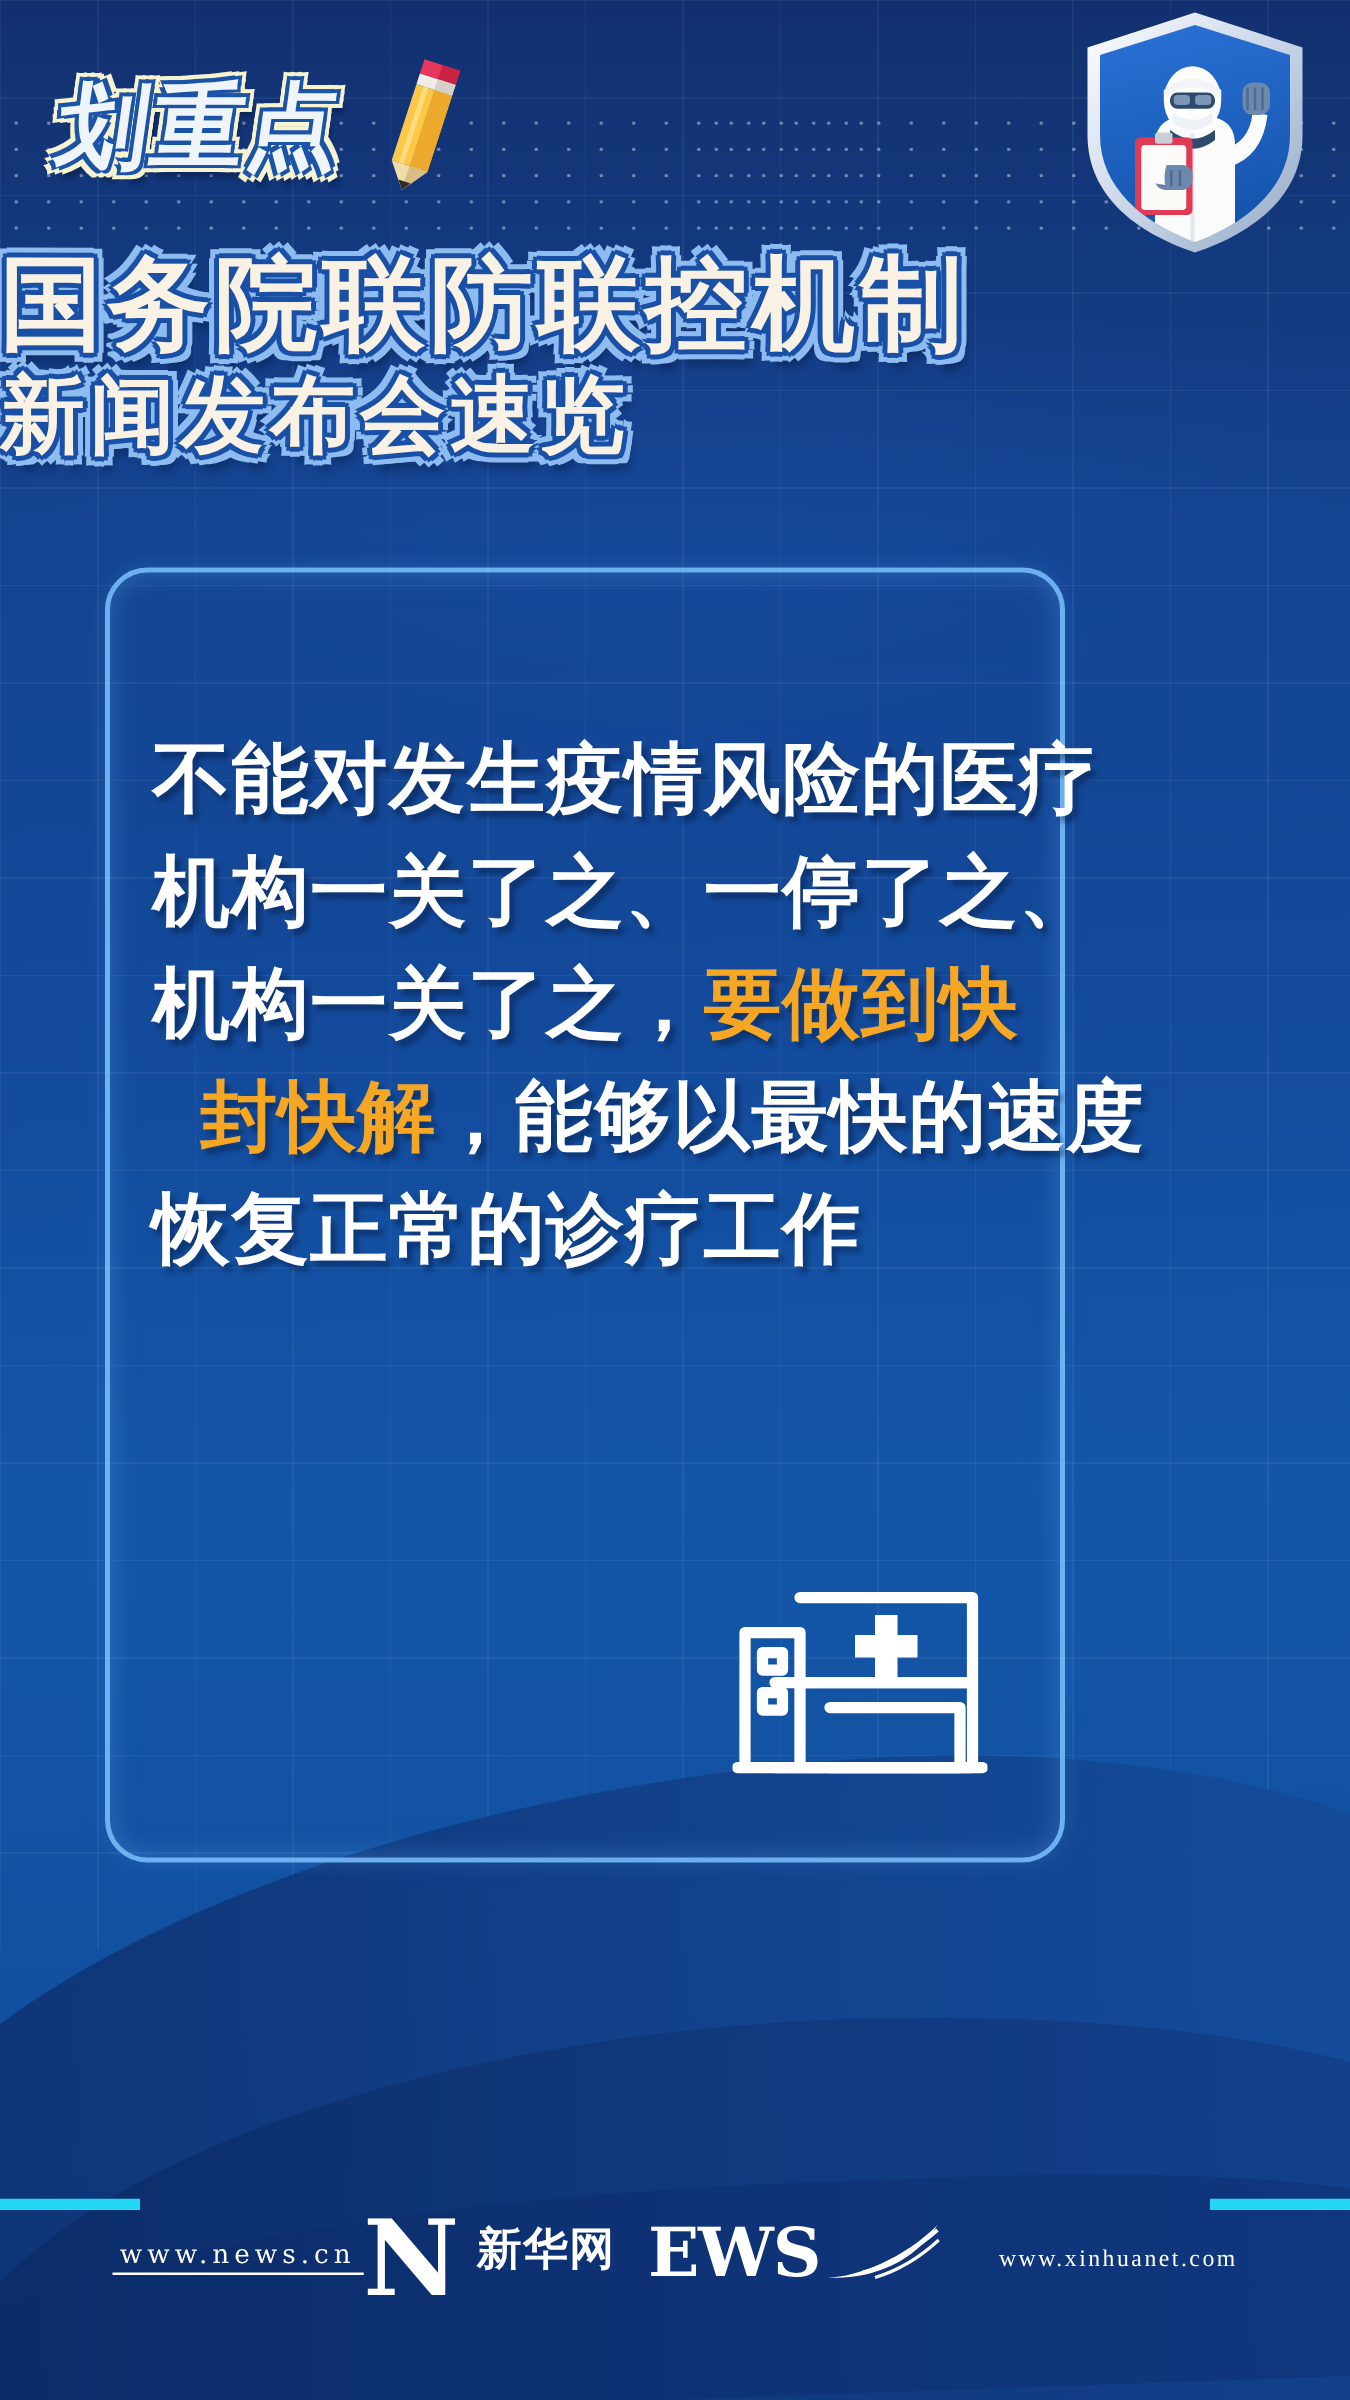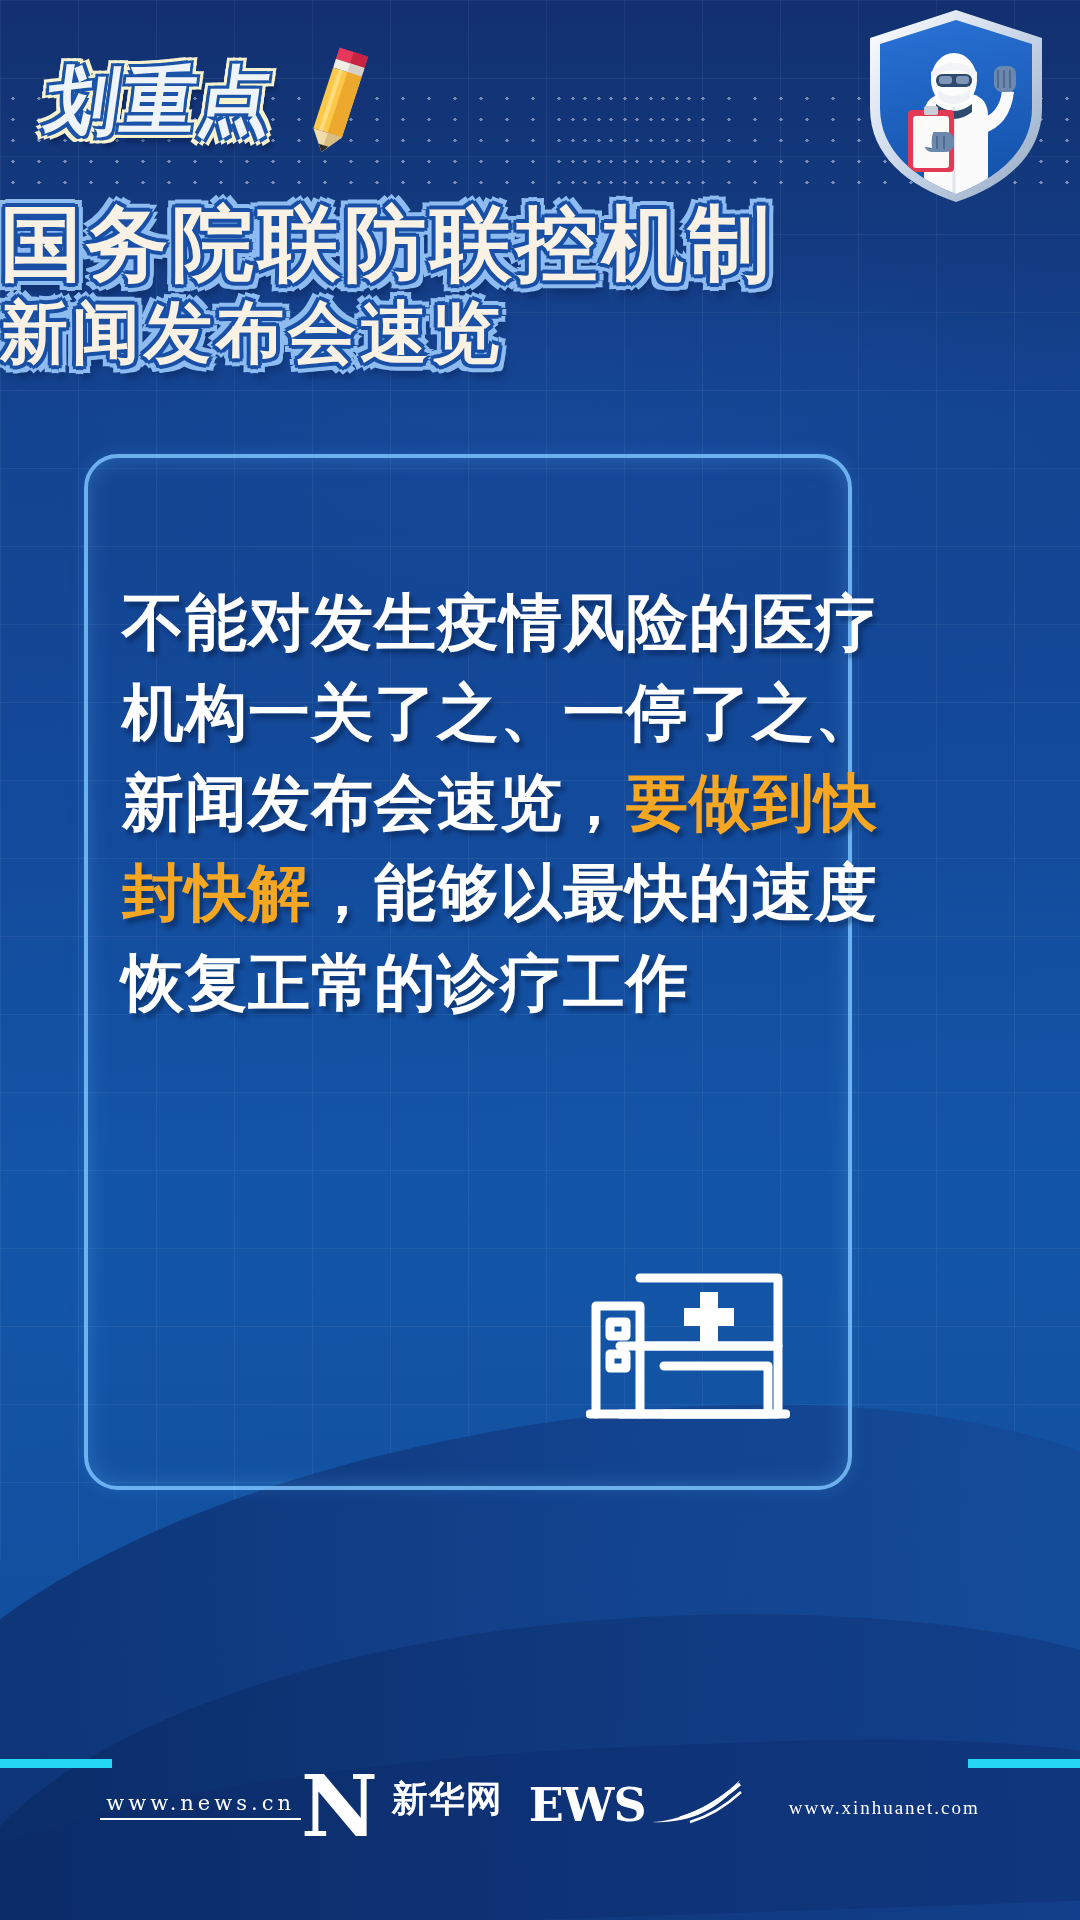--- a/index.html
+++ b/index.html
@@ -137,21 +137,21 @@
   .logo-n{
     font-size:84px; font-weight:bold; color:#fff; line-height:.8;
     font-family:"DejaVu Serif","Liberation Serif",serif;
   }
   .logo-cn{
     font-size:36px; font-weight:bold; color:#fff; letter-spacing:1px;
     font-family:"DejaVu Sans","Liberation Sans",sans-serif;
     margin-left:14px; margin-top:-16px;
   }
   .logo-news{
-    position:relative; font-size:46px; font-weight:bold; color:#fff; line-height:.8;
+    position:relative; font-size:54px; font-weight:bold; color:#fff; line-height:.8;
     font-family:"DejaVu Serif","Liberation Serif",serif;
     margin-top:-26px; margin-left:26px; letter-spacing:-1px;text-align:center;
   }
   .logo-row2{ display:flex; align-items:flex-end; margin-top:-8px; }
   .swoosh{ width:92px; height:46px; margin-left:4px; }
   .logo-url-bot{
     font-size:19px; color:#fff; letter-spacing:2px; margin-top:6px;
     font-family:Liberation Serif, serif;
     margin-left:47px;
   }
@@ -244,22 +244,22 @@
 
   <div class="title-wrap">
     <div class="tline">国务院联防联控机制</div>
     <div class="tline l2">新闻发布会速览</div>
   </div>
 
   <div class="panel"></div>
   <div class="quote" id="quote-body">
       <div class="qline"><span>不能对发生疫情风险的医疗</span></div>
       <div class="qline"><span>机构一关了之、一停了之、</span></div>
-      <div class="qline"><span>新闻发布会速览，</span><span class="hl" style="color: rgb(245, 166, 35);">要做到快</span></div>
-      <div class="qline"><span class="hl" style="color: rgb(245, 166, 35);">封快解</span><span>，能够以最快的速度</span></div>
+      <div class="qline"><span>机构一关了之，</span><span class="hl" style="color: rgb(245, 166, 35);">要做到快</span></div>
+      <div class="qline"><span class="hl" style="color: rgb(245, 166, 35); margin-left: 38px;">封快解</span><span>，能够以最快的速度</span></div>
       <div class="qline"><span>恢复正常的诊疗工作</span></div>
     </div>
 
   <svg class="hosp" viewBox="0 0 204 160">
     <g fill="none" stroke="#ffffff" stroke-width="9" stroke-linejoin="round" stroke-linecap="round">
       <path d="M10 152 V44 h44 V152"></path>
       <path d="M54 16 h138 v68 H54"></path>
       <path d="M34 84 h158 v68 H34"></path>
       <path d="M24 60 h16 v14 h-16 z"></path>
       <path d="M24 92 h16 v14 h-16 z"></path>

